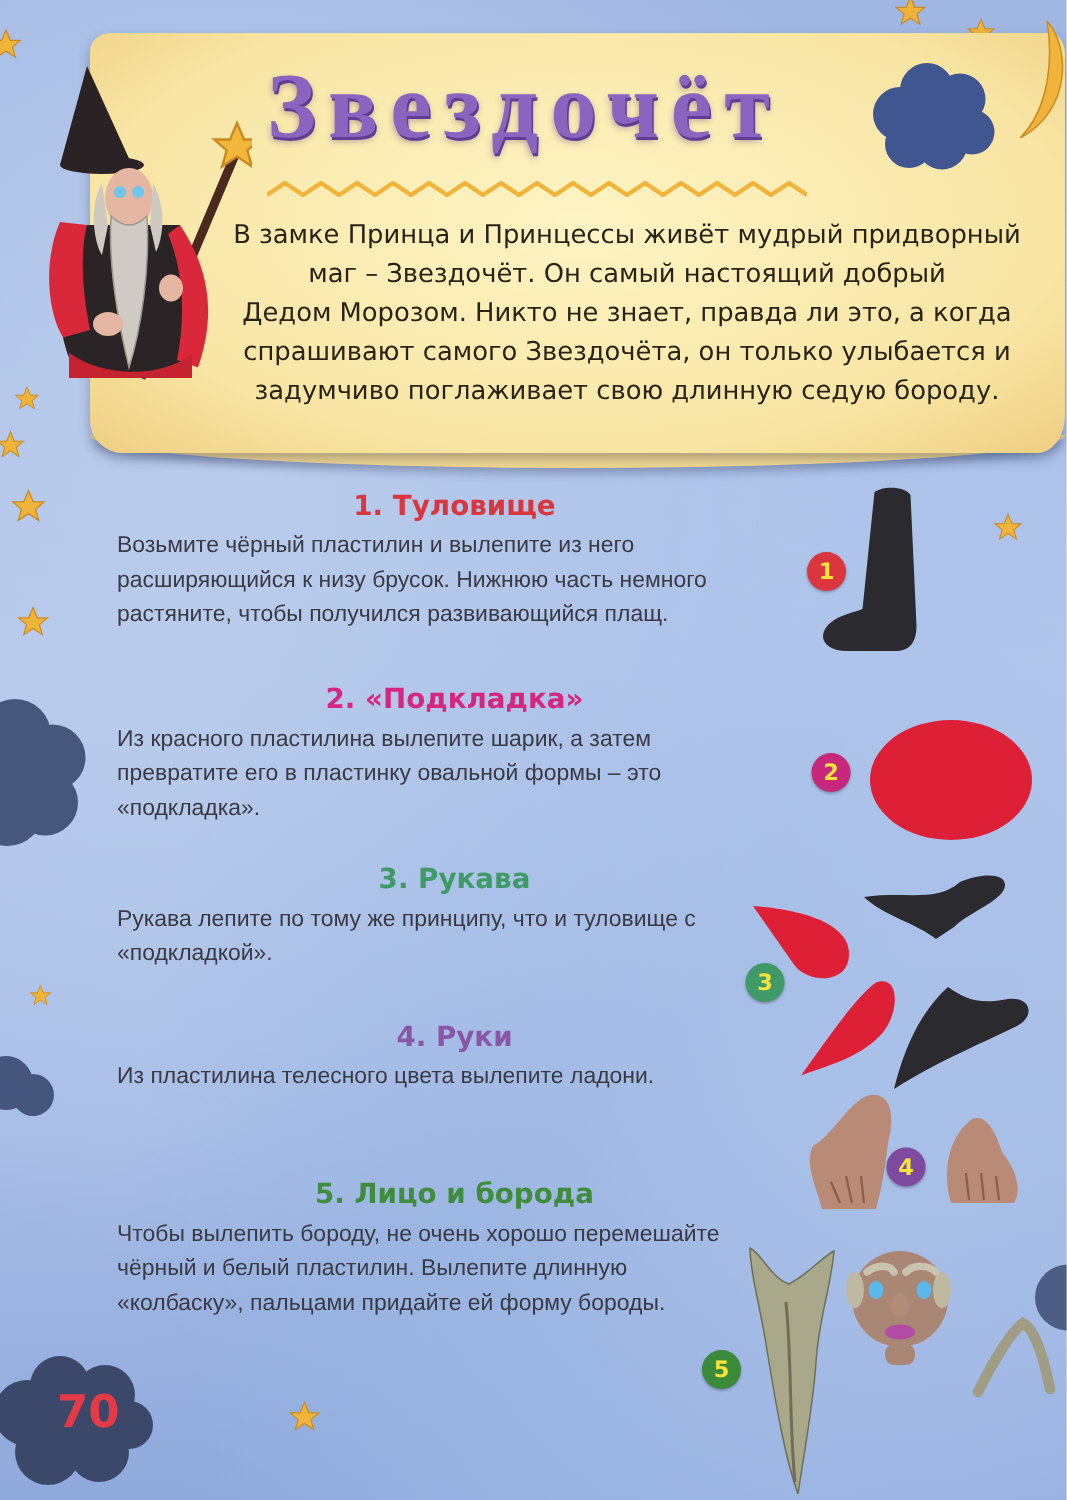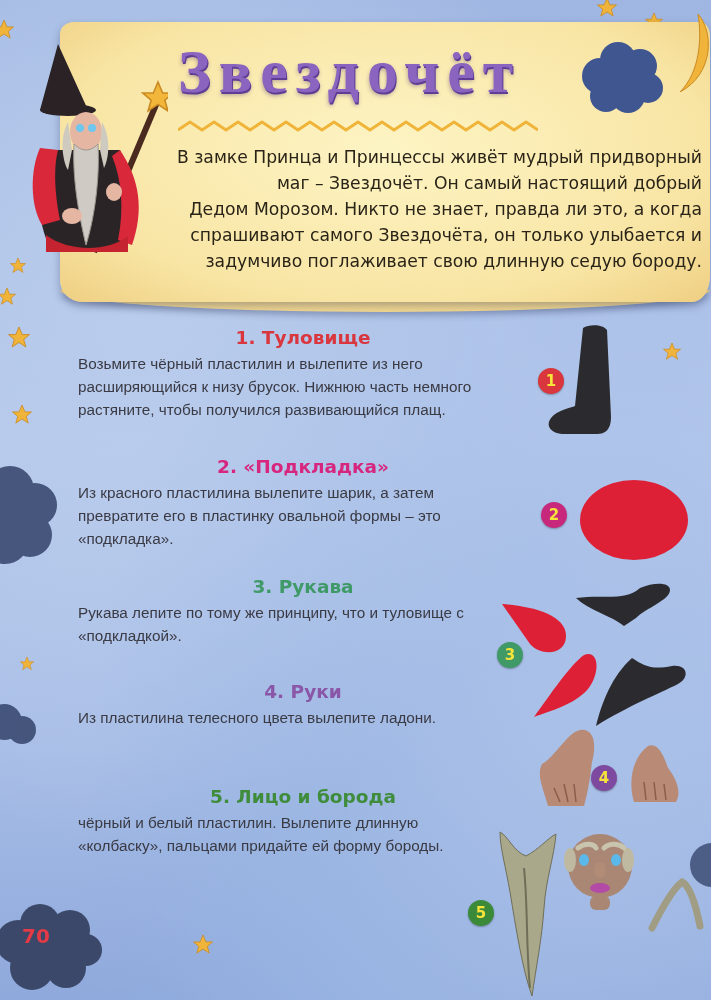--- a/index.html
+++ b/index.html
@@ -32,21 +32,21 @@
   .title {
     position: absolute; left: 178px; top: 36px;
     font-family: Liberation Serif, serif; font-weight: bold;
     font-size: 62px; letter-spacing: 8px; color: #8a64be;
     text-shadow: 1px 2px 0 #5f3d94, 0 3px 4px rgba(80,50,120,0.45);
   }
   .zigzag { position: absolute; left: 178px; top: 118px; width: 360px; height: 16px; }
 
   .intro {
     position: absolute; left: 134px; top: 144px; width: 568px;
-    text-align: right; font-size: 17.2px; line-height: 26px; color: #2a2418;
+    text-align: center; font-size: 17.2px; line-height: 26px; color: #2a2418;
     font-family: "DejaVu Sans", sans-serif;
   }
 
   
   .section { position: absolute; left: 78px; width: 450px; }
   .section h2 {
     font-family: "DejaVu Sans", sans-serif; font-weight: bold;
     font-size: 18.5px; line-height: 24px; margin-bottom: 2px; text-align: center;
   }
   .section p {
@@ -55,23 +55,23 @@
   }
 
   .badge {
     position: absolute; width: 26px; height: 26px; border-radius: 50%;
     color: #f7e43a; font-weight: bold; font-size: 15px; text-align: center; line-height: 26px;
     font-family: "DejaVu Sans", sans-serif;
     box-shadow: 0 1px 2px rgba(0,0,0,0.3);
   }
 
   .page-num {
-    position: absolute; left: 22px; top: 924px;
+    position: absolute; left: 38px; top: 924px;
     font-family: "DejaVu Sans", sans-serif; font-weight: bold;
-    font-size: 20px; color: #e33a46;
+    font-size: 30px; color: #e33a46;
   }
   svg { display: block; }
 </style>
 </head>
 <body>
 
 <svg class="abs" style="left:0;top:0" width="711" height="1000">
   <defs>
     <path id="star" d="M0,-10 L2.9,-3.1 L9.5,-3.1 L4.3,1.4 L6.2,8.1 L0,4 L-6.2,8.1 L-4.3,1.4 L-9.5,-3.1 L-2.9,-3.1 Z"></path>
   </defs>
@@ -187,20 +187,21 @@
   <p>«подкладкой».</p>
 </div>
 
 <div class="section" style="top:680px">
   <h2 style="color:#8a56a8">4. Руки</h2>
   <p>Из пластилина телесного цвета вылепите ладони.</p>
 </div>
 
 <div class="section" style="top:785px">
   <h2 style="color:#3f8d3c">5. Лицо и борода</h2>
+  <p>Чтобы вылепить бороду, не очень хорошо перемешайте</p>
   <p>чёрный и белый пластилин. Вылепите длинную</p>
   <p>«колбаску», пальцами придайте ей форму бороды.</p>
 </div>
 
 <svg class="abs" style="left:545px;top:322px" width="100" height="120">
   <path d="M38,6 C44,2 58,2 62,8 L66,95 C66,108 60,112 52,112 L20,112 C6,112 0,104 6,96 C12,88 26,86 30,84 Z" fill="#2b2a2e"></path>
 </svg>
 <div class="badge" style="left:538px;top:368px;background:#d9363e">1</div>
 
 <svg class="abs" style="left:578px;top:476px" width="120" height="86">

